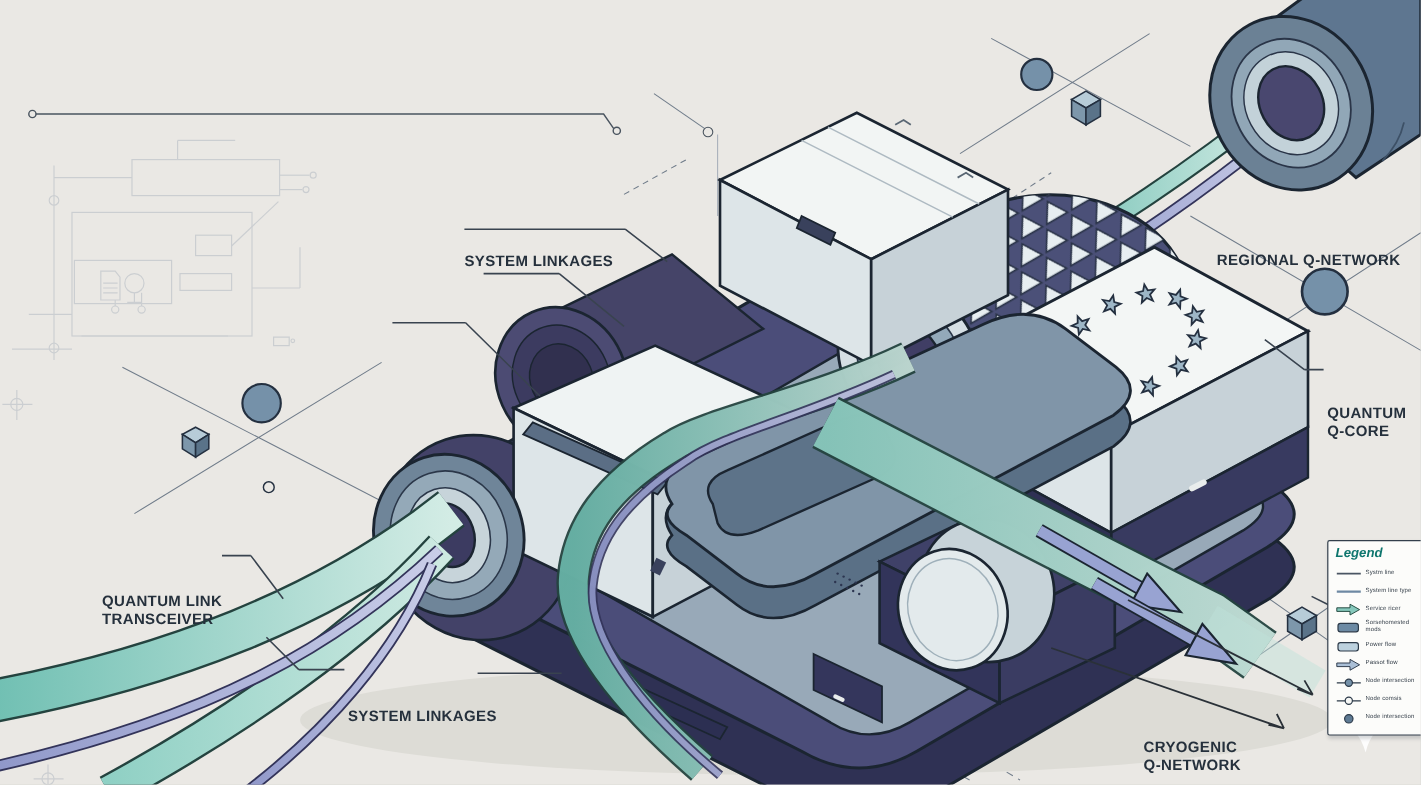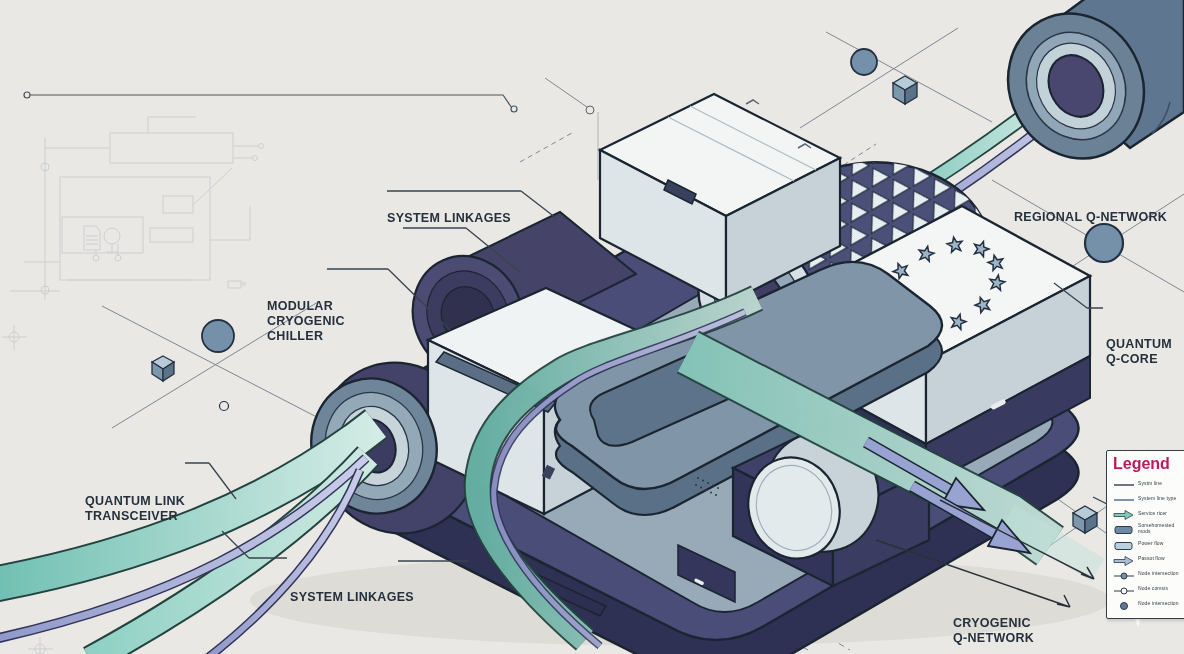--- a/index.html
+++ b/index.html
@@ -14,21 +14,21 @@
   #lbl-sqv{left:340px;top:205px;}
   #lbl-mcc{left:267px;top:259px;}
   #lbl-qlt{left:85px;top:454px;}
   #lbl-sl-bot{left:290px;top:550px;}
   #lbl-rqn-top{left:1014px;top:170px;}
   #lbl-gqc{left:1106px;top:297px;}
   #lbl-rqn-bot{left:953px;top:576px;}
   .legend{position:absolute;left:1106px;top:450px;width:72px;z-index:4;
           background:#fcfcfa;border:1.5px solid #333f4c;border-radius:2px;
           padding:4px 4px 5px 6px;box-shadow:1px 2px 3px rgba(40,50,60,.18);}
-  .legend-title{font-size:16px;font-weight:600;color:#be185d;margin:0 0 4px 0;}
+  .legend-title{font-size:11px;font-weight:600;color:#0f766e;margin:0 0 4px 0;font-style:italic;}
   .legend-row{display:flex;align-items:center;gap:3px;margin:0 0 3px 0;}
   .legend-row .sw{flex:0 0 22px;height:12px;}
   .legend-label{font-size:5px;color:#333d48;line-height:1.25;letter-spacing:.1px;}
 </style>
 </head>
 <body>
 
 <div class="canvas">
 
 <svg width="1184" height="654" viewBox="0 0 1184 654">
@@ -294,23 +294,20 @@
   <path d="M398 561 H468"></path>
   <path d="M1103 308 H1087 M1087 308 L1054 283"></path>
   <path d="M1093 497 L1107 504"></path>
 </g>
 
 <path d="M1138 574 Q1143 594 1162 600 Q1143 606 1138 627 Q1132 606 1114 600 Q1132 594 1138 574 Z" fill="#ffffff" opacity="0.9"></path>
 </svg>
 
 
 <div class="lbl" id="lbl-sl-top">SYSTEM LINKAGES</div>
-<div class="lbl" id="lbl-mcc">MODULAR
-CRYOGENIC
-CHILLER</div>
 <div class="lbl" id="lbl-qlt">QUANTUM LINK
 TRANSCEIVER</div>
 <div class="lbl" id="lbl-sl-bot">SYSTEM LINKAGES</div>
 <div class="lbl" id="lbl-rqn-top">REGIONAL Q-NETWORK</div>
 <div class="lbl" id="lbl-gqc">QUANTUM
 Q-CORE</div>
 <div class="lbl" id="lbl-rqn-bot">CRYOGENIC
 Q-NETWORK</div>
 
 <div class="legend">

